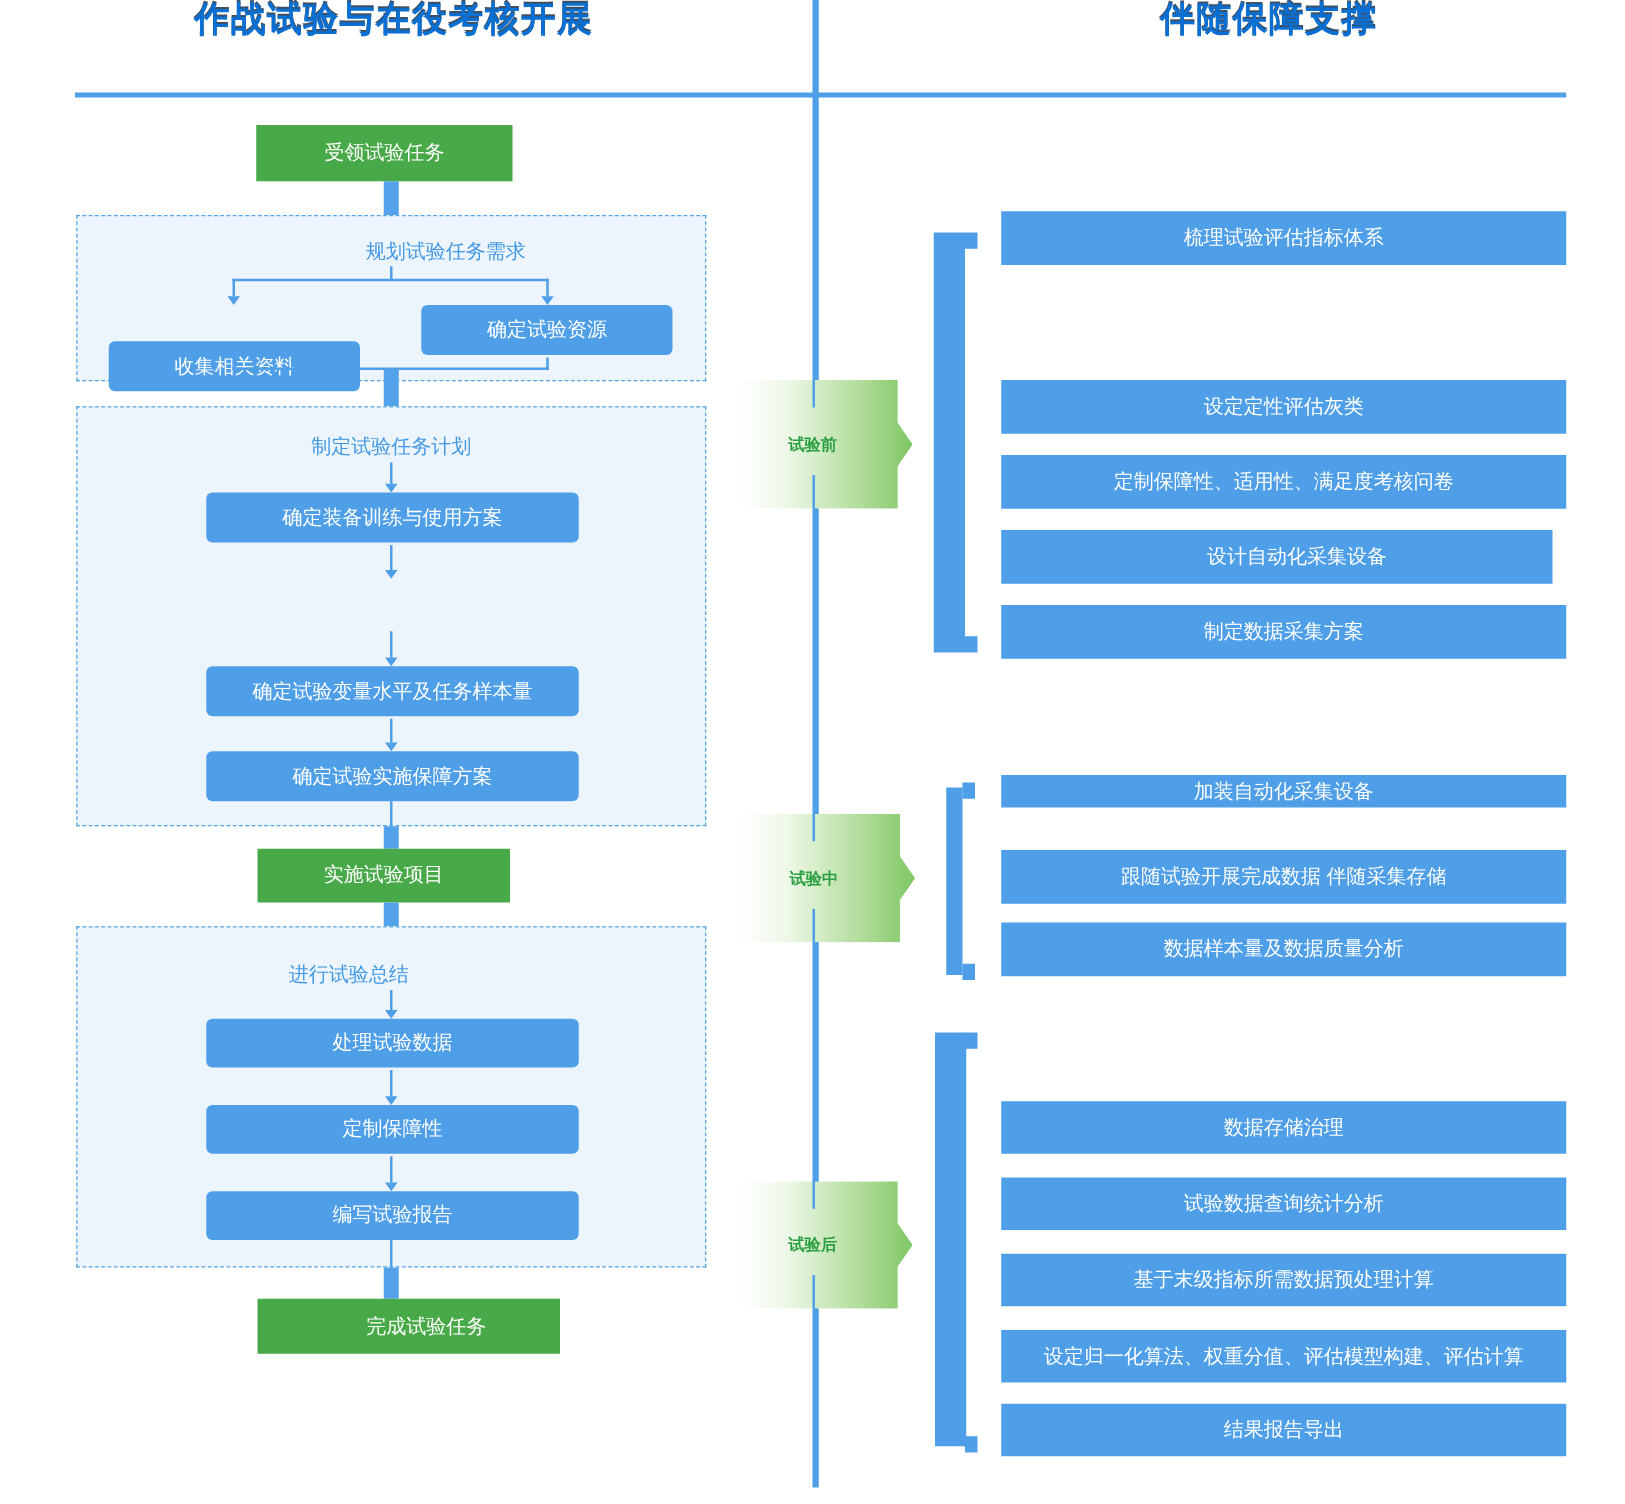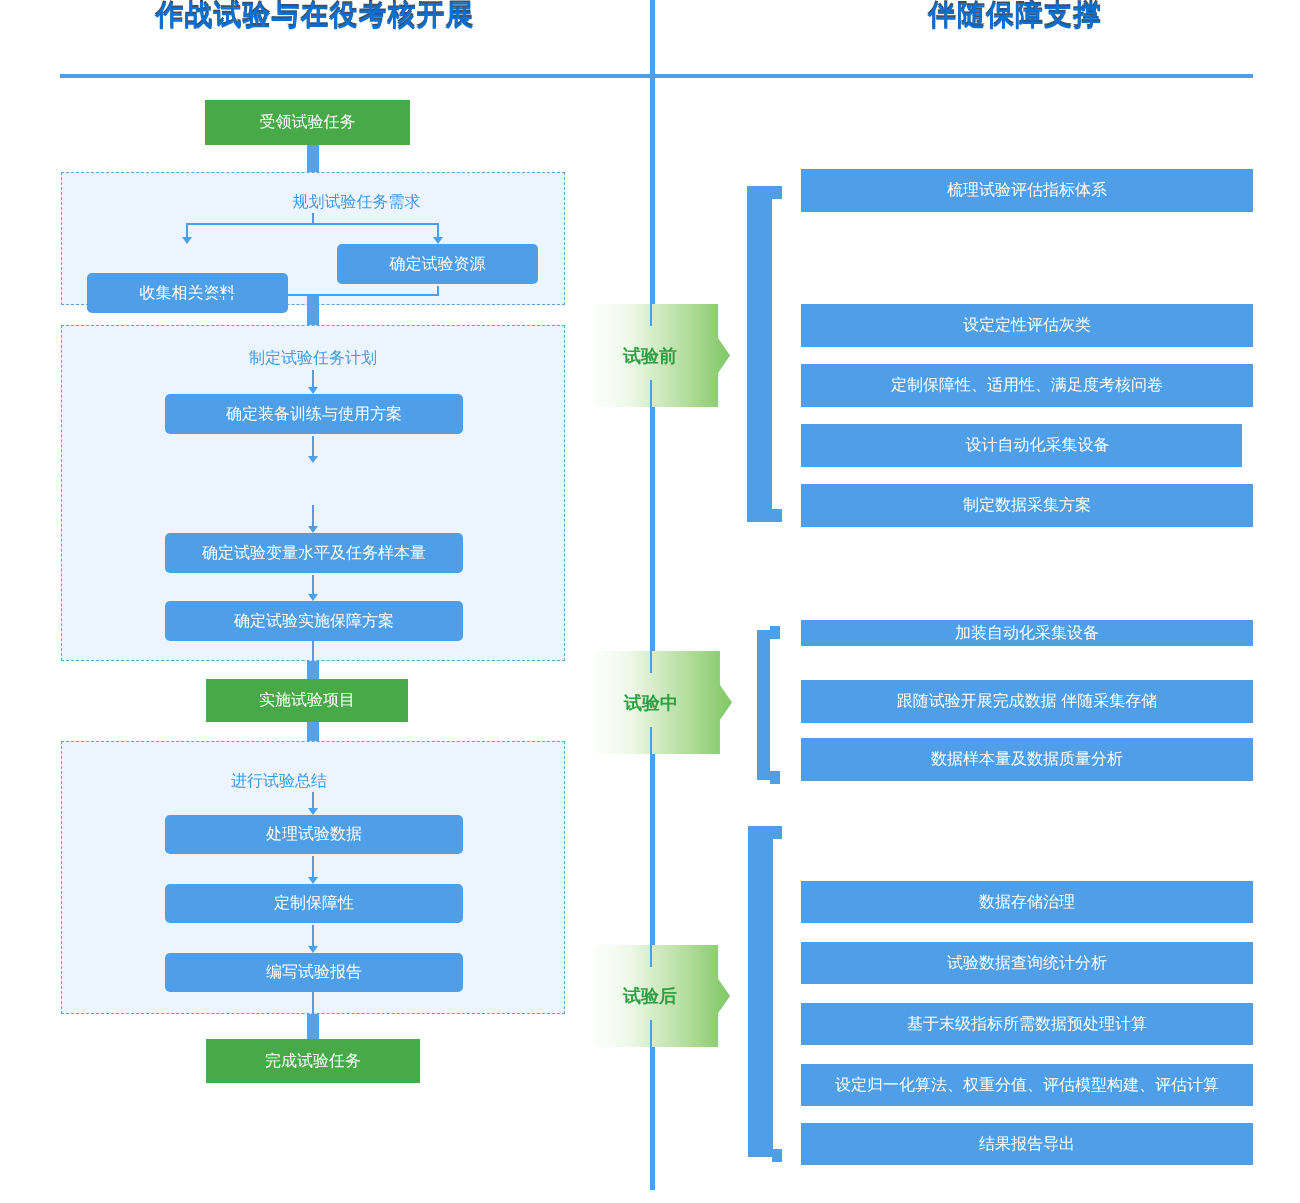--- a/index.html
+++ b/index.html
@@ -30,21 +30,21 @@
   .thin { background:#4e9ee8; }
   .tri-down {
     width:0; height:0;
     border-left:5px solid transparent; border-right:5px solid transparent;
     border-top:7px solid #4e9ee8;
   }
   .bracket { background:#4e9ee8; }
   .phase-label {
     background:linear-gradient(90deg, #ffffff 0%, #eef8e8 28%, #aedb96 72%, #7fc765 100%);
     clip-path:polygon(0% 0%, 91.5% 0%, 91.5% 33%, 100% 50%, 91.5% 67%, 91.5% 100%, 0% 100%);
-    color:#2da044; font-size:18px; font-weight:600;
+    color:#2da044; font-size:13px; font-weight:600;
     display:flex; align-items:center; justify-content:center;
     padding-right:20px; box-sizing:border-box;
   }
 </style>
 </head>
 <body>
 
 <div id="stage">
 
   <div class="abs page-title" style="left:60px; top:0; width:510px;">作战试验与在役考核开展</div>
@@ -97,21 +97,21 @@
   <div class="abs box-blue rounded" style="left:165px; top:815px; width:298px; height:39px;">处理试验数据</div>
   <div class="abs thin" style="left:312px; top:856px; width:2px; height:21px;"></div>
   <div class="abs tri-down" style="left:308px; top:877px;"></div>
   <div class="abs box-blue rounded" style="left:165px; top:884px; width:298px; height:39px;">定制保障性</div>
   <div class="abs thin" style="left:312px; top:925px; width:2px; height:21px;"></div>
   <div class="abs tri-down" style="left:308px; top:946px;"></div>
   <div class="abs box-blue rounded" style="left:165px; top:953px; width:298px; height:39px;">编写试验报告</div>
   <div class="abs thin" style="left:312px; top:992px; width:2px; height:22px;"></div>
   <div class="abs stub" style="left:307px; top:1014px; width:12px; height:25px;"></div>
 
-  <div class="abs node-green" style="left:206px; top:1039px; width:214px; height:44px;">完成试验任务</div>
+  <div class="abs node-green" style="left:206px; top:1039px; width:214px; height:44px;padding-left:28px;">完成试验任务</div>
 
   <div class="abs phase-label" style="left:590px; top:304px; width:140px; height:103px;">
     <span>试验前</span>
   </div>
   <div class="abs thin" style="left:650px; top:304px; width:2px; height:22px;"></div>
   <div class="abs thin" style="left:650px; top:380px; width:2px; height:27px;"></div>
   <div class="abs bracket" style="left:747px; top:186px; width:25px; height:336px;"></div>
   <div class="abs bracket" style="left:772px; top:186px; width:10px; height:13px;"></div>
   <div class="abs bracket" style="left:772px; top:509px; width:10px; height:13px;"></div>
   <div class="abs box-blue" style="left:801px; top:169px; width:452px; height:43px;">梳理试验评估指标体系</div>

